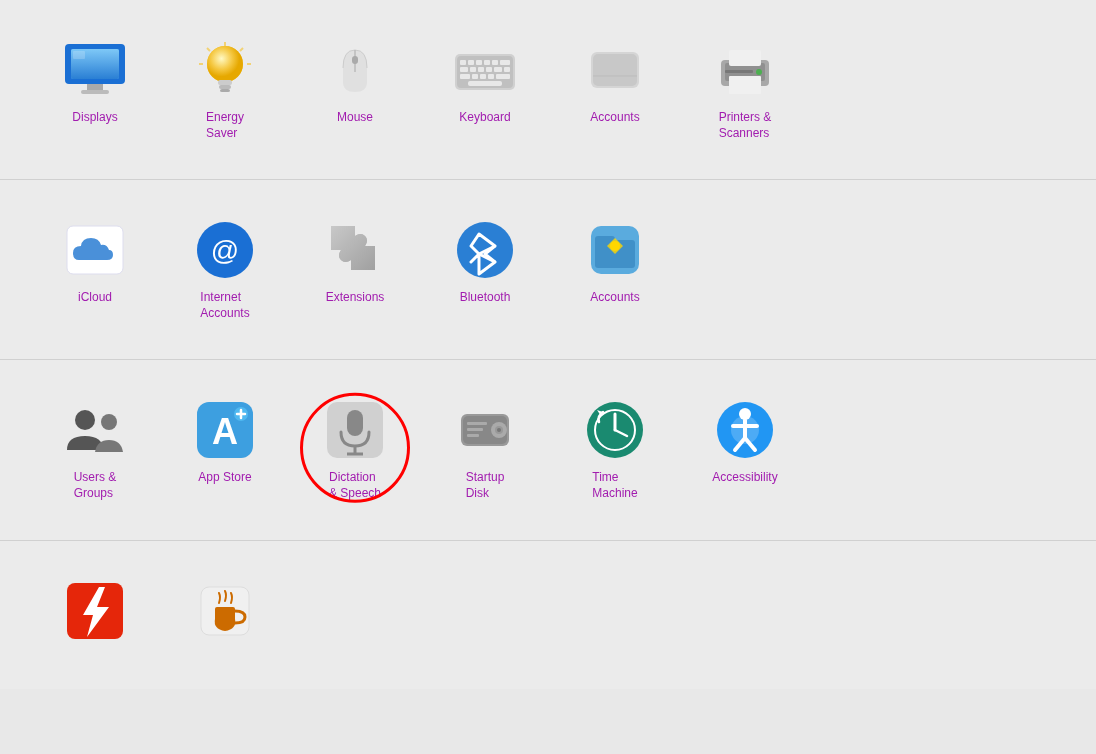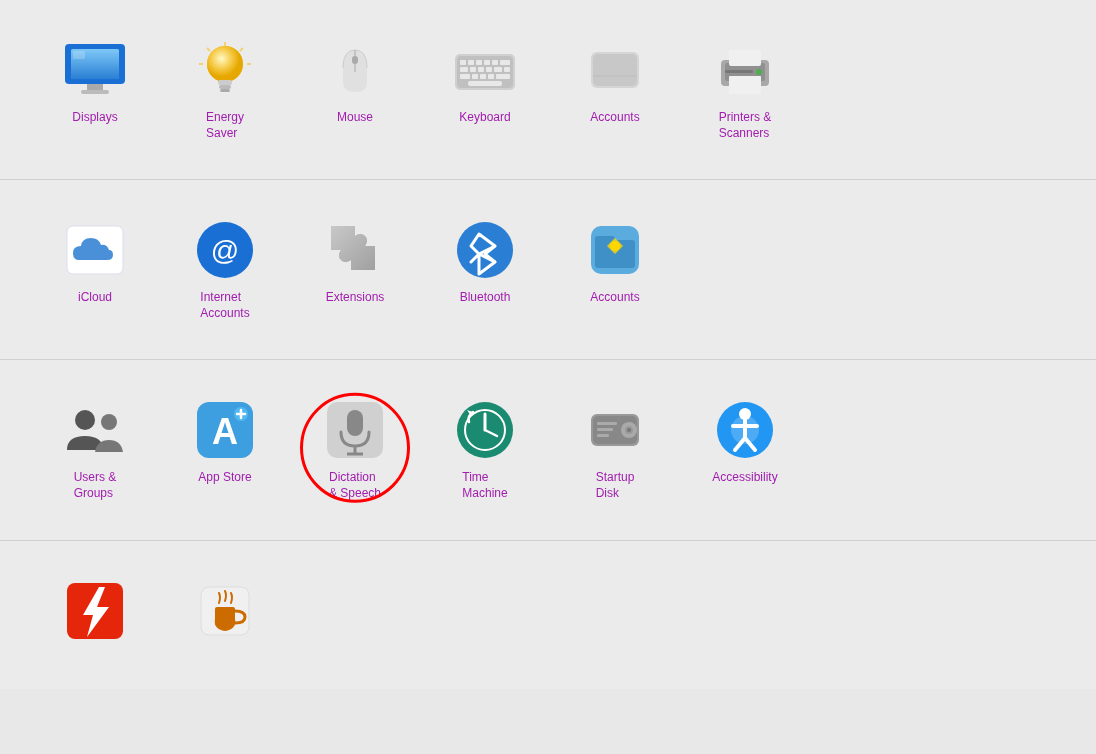--- a/index.html
+++ b/index.html
@@ -318,51 +318,51 @@
           <line x1="24" y1="56" x2="40" y2="56" stroke="#888" stroke-width="3"></line>
         </svg>
       </div>
       <span class="pref-label">Dictation<br>&amp; Speech</span>
     </div>
 
 
     <div class="pref-item">
       <div class="pref-icon">
         <svg width="64" height="64" viewBox="0 0 64 64">
-          <circle cx="32" cy="32" r="28" fill="#1a8a70"></circle>
-
-          <circle cx="32" cy="32" r="20" fill="#1a8a70" stroke="white" stroke-width="2"></circle>
-
-          <line x1="32" y1="32" x2="32" y2="16" stroke="white" stroke-width="3" stroke-linecap="round"></line>
-          <line x1="32" y1="32" x2="44" y2="38" stroke="white" stroke-width="2.5" stroke-linecap="round"></line>
-
-          <path d="M16,24 Q14,18 20,14" stroke="white" stroke-width="2.5" fill="none" stroke-linecap="round"></path>
-          <polygon points="20,14 14,12 18,18" fill="white"></polygon>
-        </svg>
-      </div>
-      <span class="pref-label">Time<br>Machine</span>
-    </div>
-
-    <div class="pref-item">
-      <div class="pref-icon">
-        <svg width="64" height="64" viewBox="0 0 64 64">
 
           <rect x="8" y="16" width="48" height="32" rx="6" fill="#999"></rect>
           <rect x="10" y="18" width="44" height="28" rx="5" fill="#888"></rect>
 
           <rect x="14" y="24" width="20" height="3" rx="1" fill="#aaa"></rect>
           <rect x="14" y="30" width="16" height="3" rx="1" fill="#aaa"></rect>
           <rect x="14" y="36" width="12" height="3" rx="1" fill="#aaa"></rect>
 
           <circle cx="46" cy="32" r="8" fill="#aaa"></circle>
           <circle cx="46" cy="32" r="4" fill="#999"></circle>
           <circle cx="46" cy="32" r="2" fill="#777"></circle>
         </svg>
       </div>
       <span class="pref-label">Startup<br>Disk</span>
+    </div>
+
+    <div class="pref-item">
+      <div class="pref-icon">
+        <svg width="64" height="64" viewBox="0 0 64 64">
+          <circle cx="32" cy="32" r="28" fill="#1a8a70"></circle>
+
+          <circle cx="32" cy="32" r="20" fill="#1a8a70" stroke="white" stroke-width="2"></circle>
+
+          <line x1="32" y1="32" x2="32" y2="16" stroke="white" stroke-width="3" stroke-linecap="round"></line>
+          <line x1="32" y1="32" x2="44" y2="38" stroke="white" stroke-width="2.5" stroke-linecap="round"></line>
+
+          <path d="M16,24 Q14,18 20,14" stroke="white" stroke-width="2.5" fill="none" stroke-linecap="round"></path>
+          <polygon points="20,14 14,12 18,18" fill="white"></polygon>
+        </svg>
+      </div>
+      <span class="pref-label">Time<br>Machine</span>
     </div>
 
     <div class="pref-item">
       <div class="pref-icon">
         <svg width="64" height="64" viewBox="0 0 64 64">
           <circle cx="32" cy="32" r="28" fill="#2196F3"></circle>
 
           <circle cx="32" cy="16" r="6" fill="white"></circle>
           <circle cx="32" cy="32" r="14" fill="white" opacity="0.2"></circle>
           <line x1="32" y1="22" x2="32" y2="40" stroke="white" stroke-width="4" stroke-linecap="round"></line>

